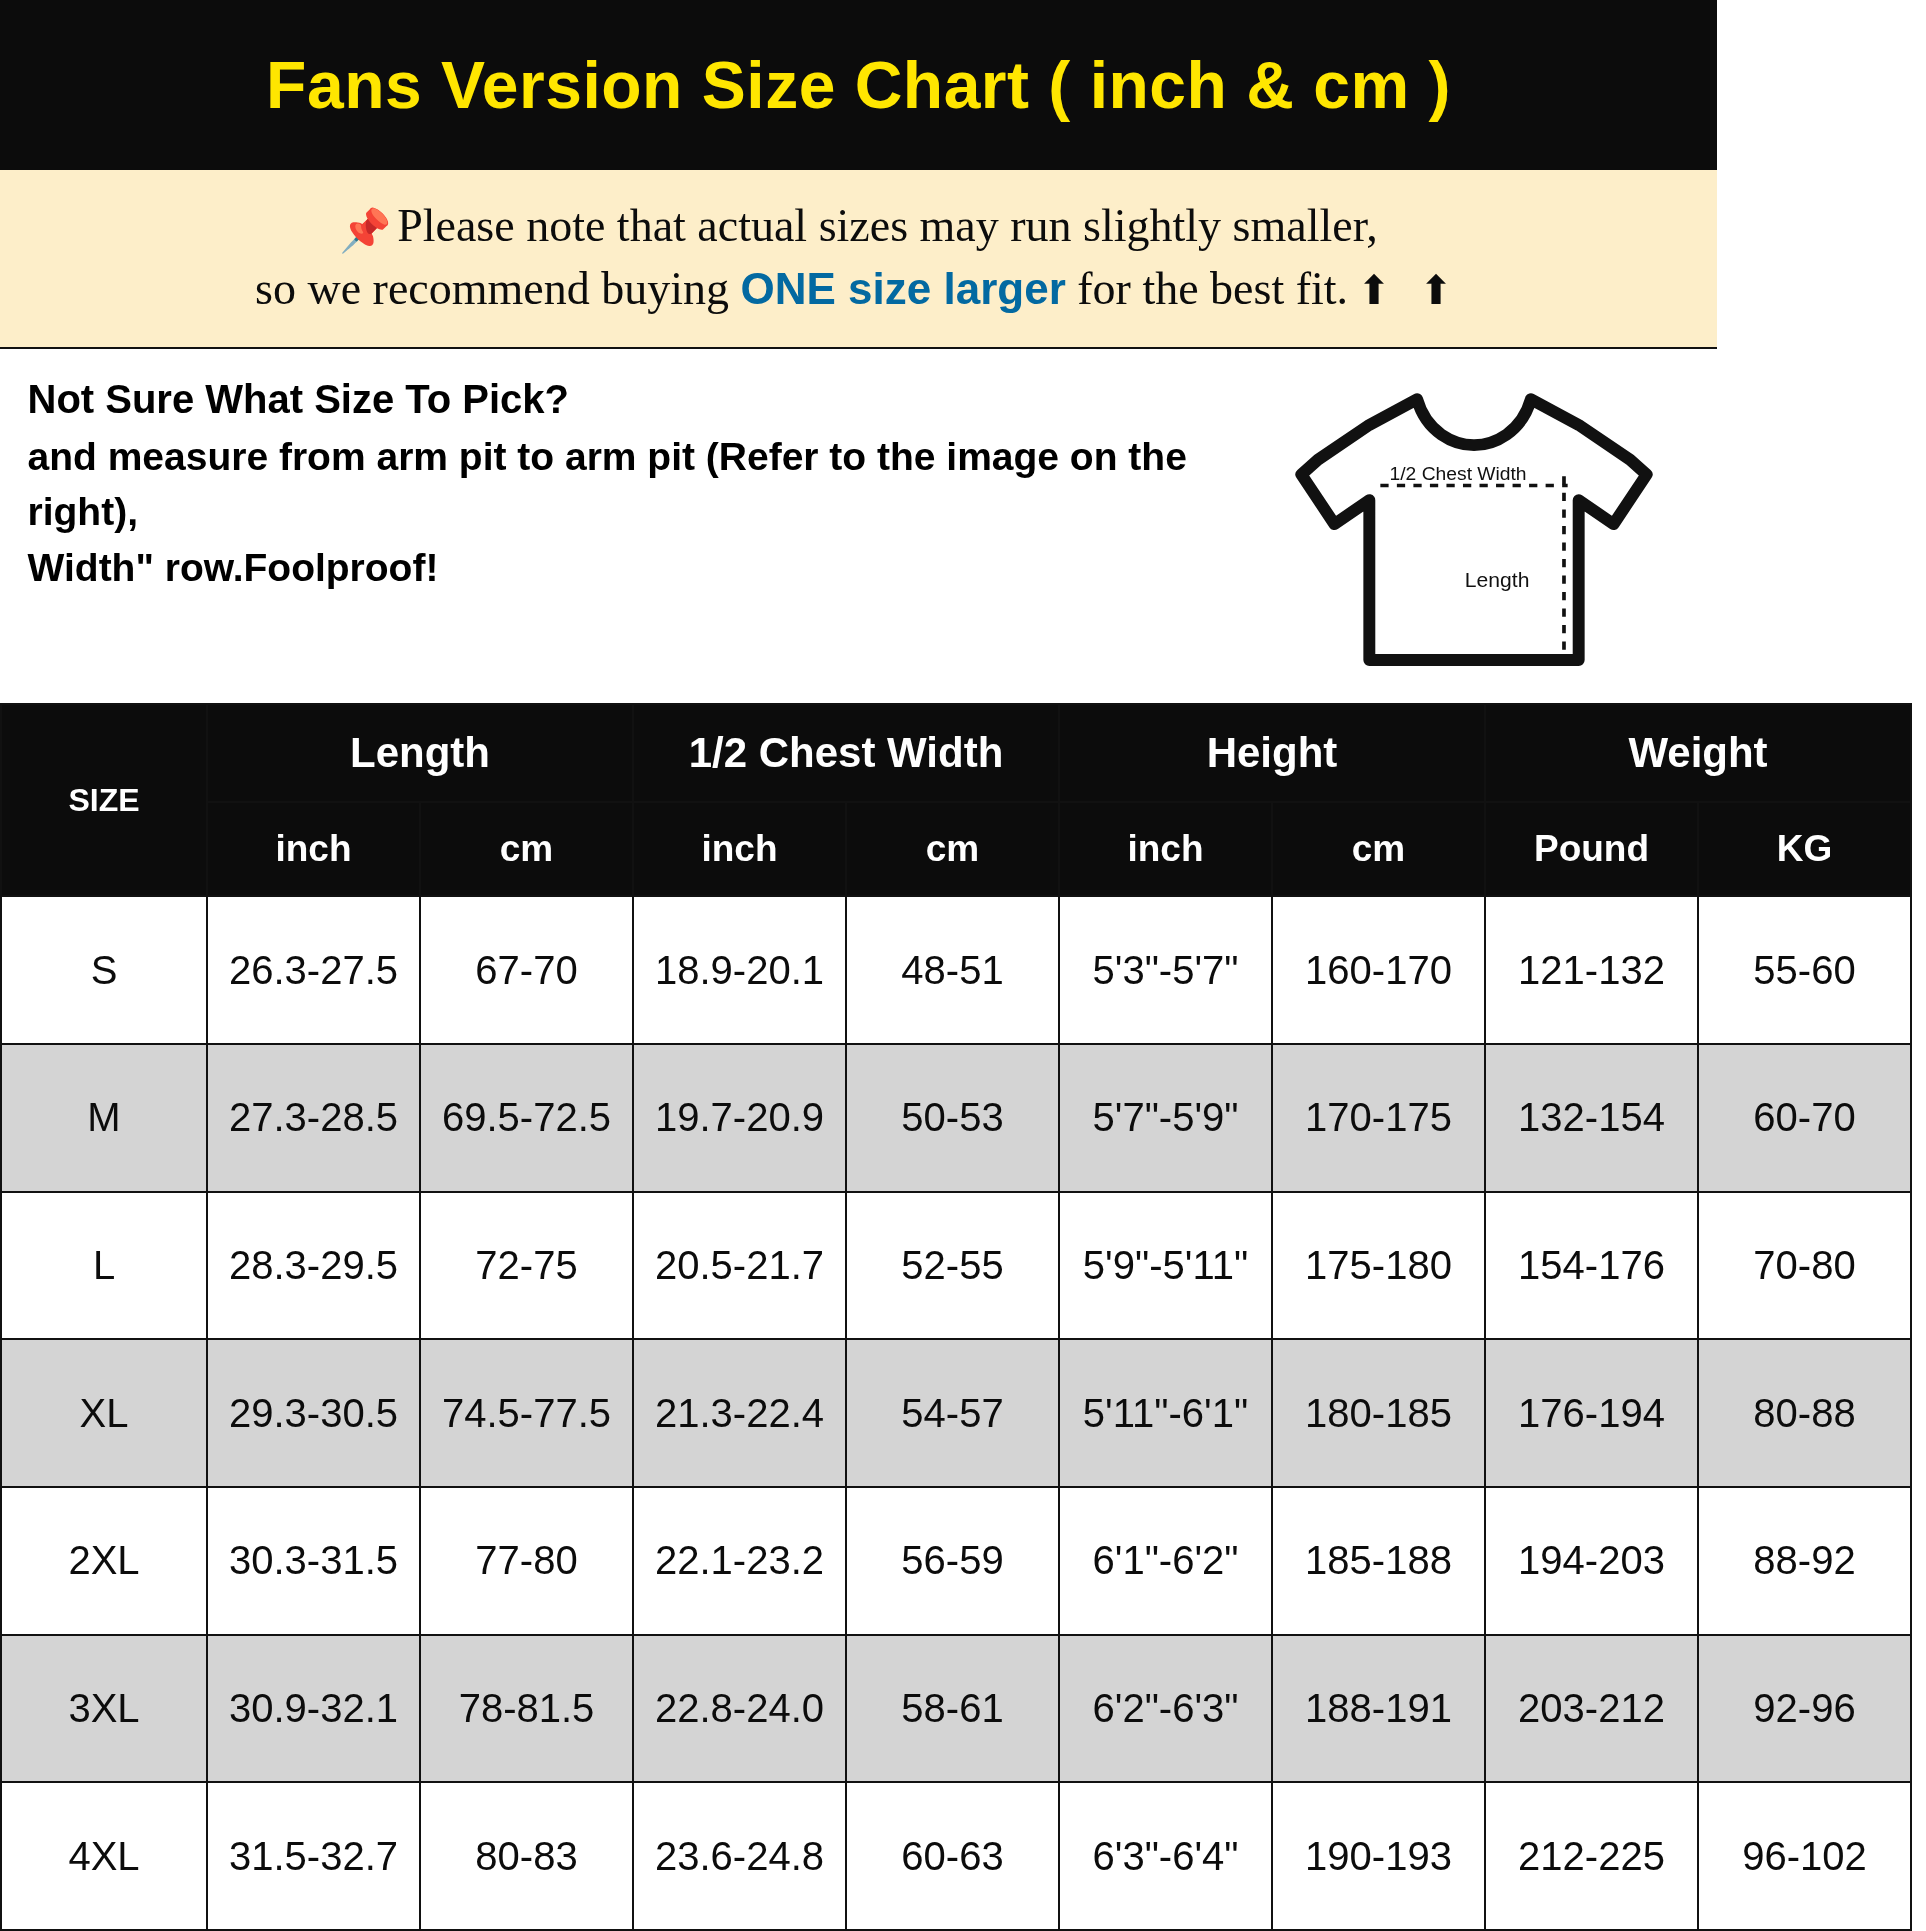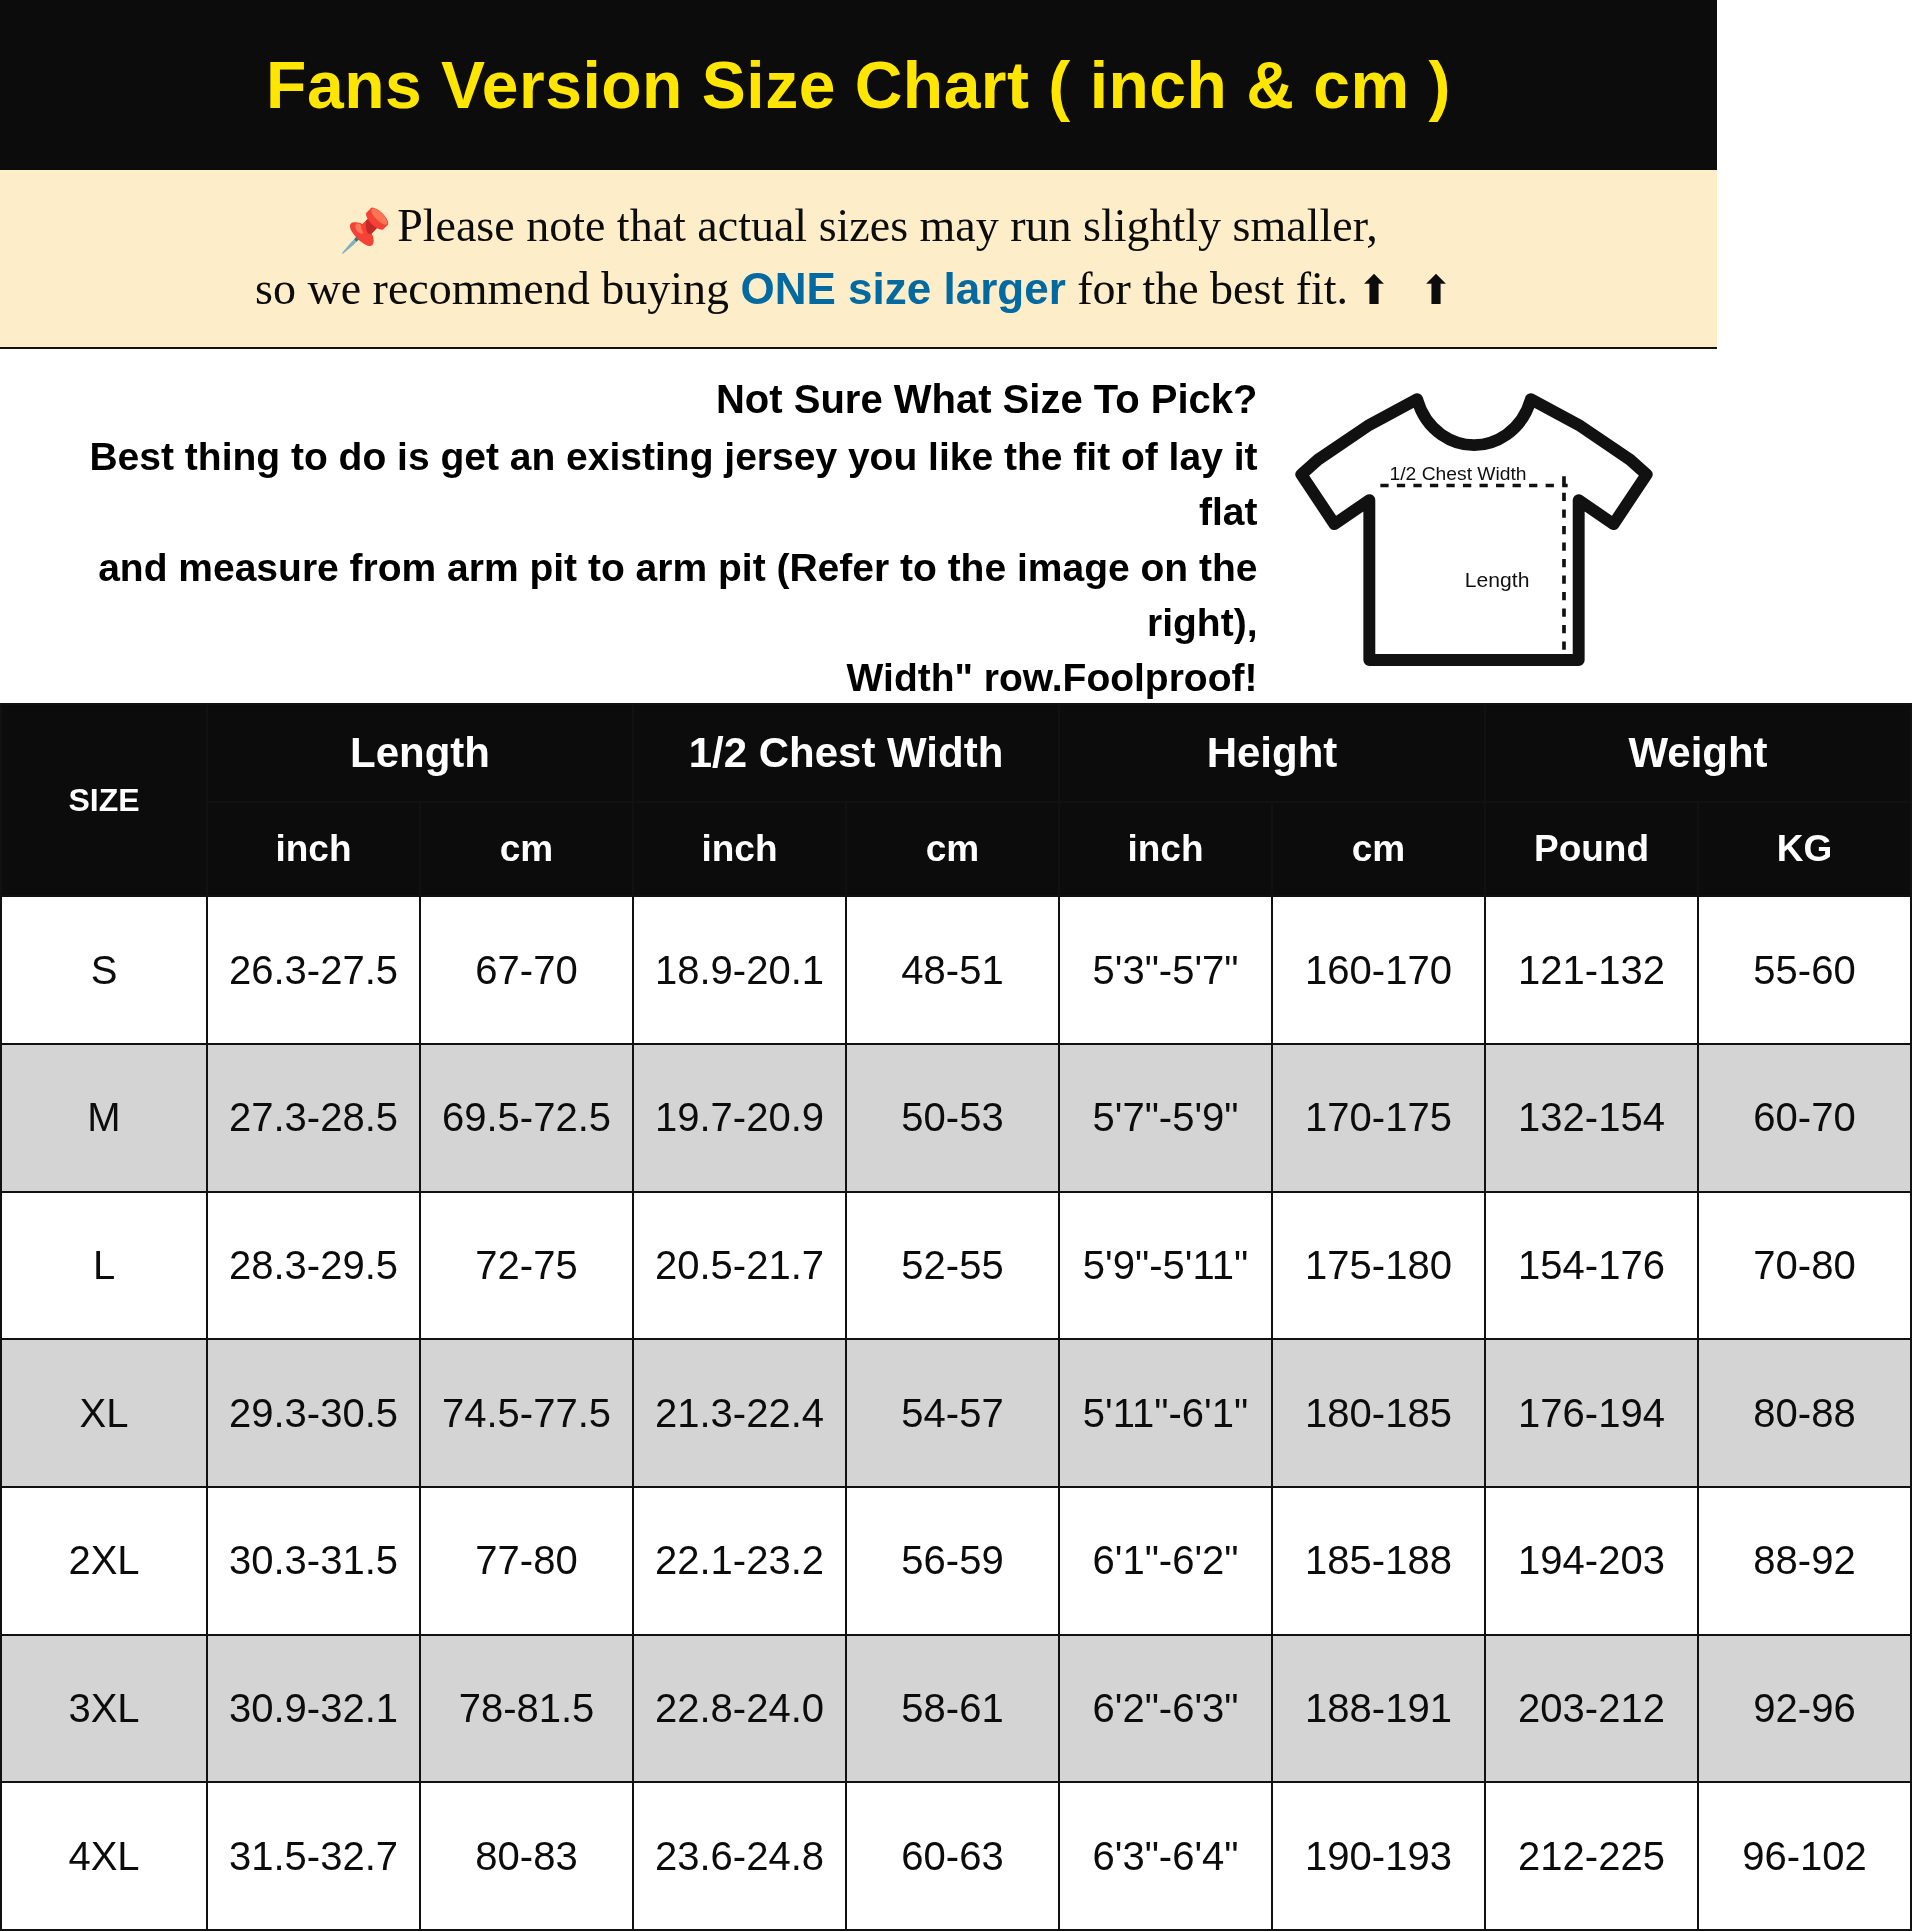--- a/index.html
+++ b/index.html
@@ -76,21 +76,21 @@
   .advice {
     display: flex;
     align-items: flex-start;
     padding: 20px 27.5px 16.5px 27.5px;
     background: #ffffff;
     height: 354px;
     box-sizing: border-box;
   }
   .advice-text {
     flex: 1;
-    text-align: right;
+    text-align: left;
     padding-top: 7.3px;
   }
   .advice-head {
     font-size: 40px;
     font-weight: bold;
     margin-bottom: 7.3px;
     font-family: "Liberation Sans", sans-serif;
   }
   .advice-body {
     font-size: 39px;
@@ -164,21 +164,20 @@
       <span class="pin-icon">📌</span><span>Please note that actual sizes may run slightly smaller,</span>
     </div>
     <div class="note-line">
       <span>so we recommend buying </span><span class="accent-red">ONE size larger</span><span> for the best fit.</span><span class="arrows">⬆ ⬆</span>
     </div>
   </div>
 
   <div class="advice">
     <div class="advice-text">
       <div class="advice-head">Not Sure What Size To Pick?</div>
-      <div class="advice-body">Best thing to do is get an existing jersey you like the fit of lay it flat</div>
       <div class="advice-body">and measure from arm pit to arm pit (Refer to the image on the right),</div>
       <div class="advice-body">Width" row.Foolproof!</div>
     </div>
     <div class="tee-wrap">
       <svg width="386" height="303" viewBox="0 0 420 330">
         <path d="M148 22 L96 50 L40 88 L22 104 L58 158 L96 132 L96 306 L324 306 L324 132 L362 158 L398 104 L380 88 L324 50 L272 22 C262 58 232 72 210 72 C188 72 158 58 148 22 Z" fill="#ffffff" stroke="#111111" stroke-width="13" stroke-linejoin="round"></path>
         <line x1="108" y1="116" x2="312" y2="116" stroke="#111" stroke-width="4" stroke-dasharray="9,9"></line>
         <line x1="308" y1="106" x2="308" y2="296" stroke="#111" stroke-width="4" stroke-dasharray="9,9"></line>
         <text x="118" y="110" font-family="Liberation Sans, sans-serif" font-size="21" fill="#111">1/2 Chest Width</text>
         <text x="200" y="226" font-family="Liberation Sans, sans-serif" font-size="23" fill="#111">Length</text>

